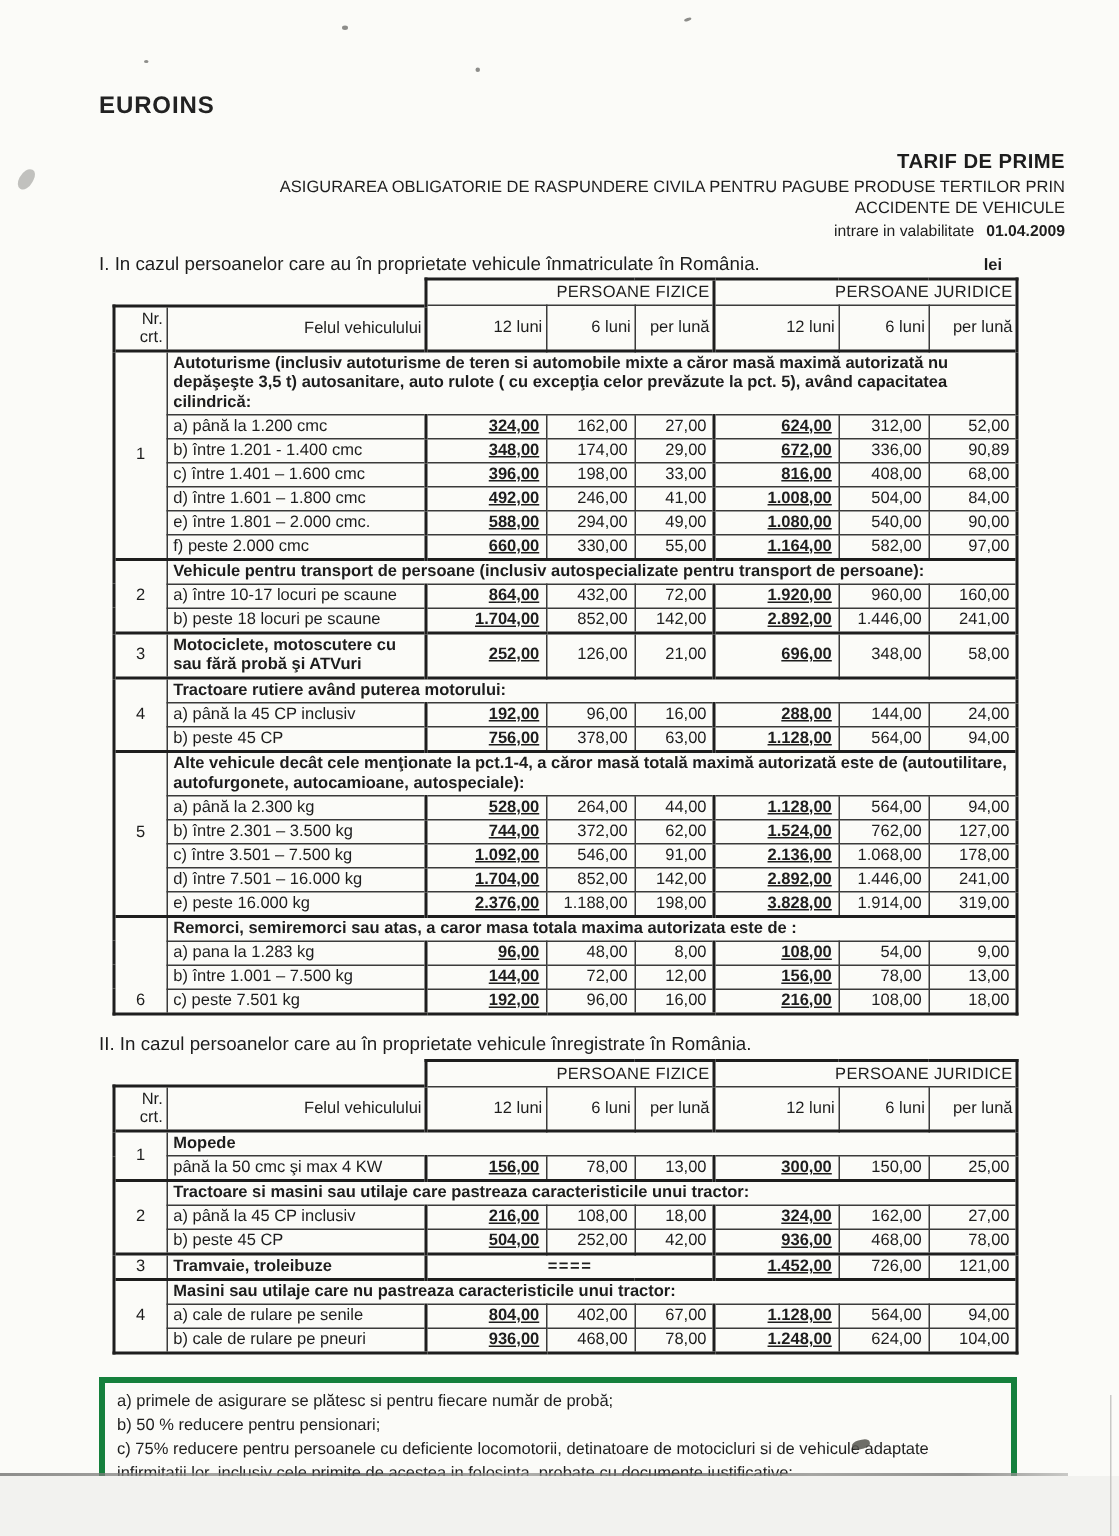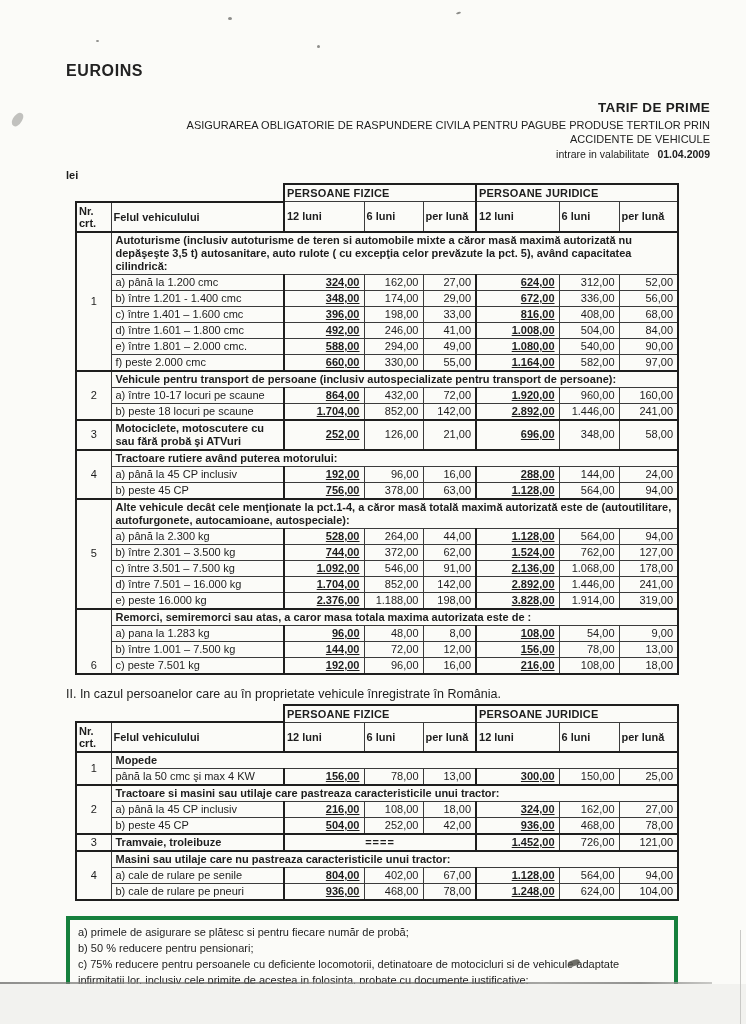--- a/index.html
+++ b/index.html
@@ -17,21 +17,21 @@
   .validity .date { font-weight:bold; margin-left:8px; }
 
   .sec-row { width:612px; margin:9px 0 2px 66px; display:flex; justify-content:space-between; align-items:flex-end; }
   .sec-heading { font-size:12.5px; }
   .lei { font-weight:bold; font-size:11px; margin-right:10px; }
   .sec-heading2 { margin:12px 0 3px 66px; font-size:12.5px; }
 
   table.tariff { border-collapse:collapse; table-layout:fixed; width:602px; margin-left:75px; font-size:11px; }
   .c-nr{width:35px}.c-lbl{width:173px}.c-v1{width:80px}.c-v2{width:59px}.c-v3{width:53px}.c-v4{width:83px}.c-v5{width:60px}.c-v6{width:59px}
   .tariff td, .tariff th { border:1px solid #3b3b3b; padding:1px 4px; line-height:13px; overflow:hidden; }
-  .tariff th { font-weight:bold; text-align:left; padding:2px 2px; line-height:12px; }
+  .tariff th { font-weight:normal; text-align:right; padding:2px 2px; line-height:12px; }
   .ghost { border:none !important; background:transparent; }
   .band { font-size:11px; letter-spacing:0.2px; }
   .nr { text-align:center; vertical-align:middle; }
   .lbl { text-align:left; }
   .ghead { font-weight:bold; }
   .v { text-align:right; padding-right:5px; }
   .b { font-weight:bold;text-decoration:underline; }
   .eq { text-align:center; font-weight:bold; letter-spacing:1px; }
   .bt2 { border-top:2px solid #1e1e1e !important; }
   .bb2 { border-bottom:2px solid #1e1e1e !important; }
@@ -70,20 +70,21 @@
   <div class="title-block">
     <div class="doc-title">TARIF DE PRIME</div>
     <div class="doc-sub">ASIGURAREA OBLIGATORIE DE RASPUNDERE CIVILA PENTRU PAGUBE PRODUSE TERTILOR PRIN</div>
     <div class="doc-sub2">ACCIDENTE DE VEHICULE</div>
     <div class="validity">
       <span>intrare in valabilitate</span><span class="date">01.04.2009</span>
     </div>
   </div>
 
   <div class="sec-row">
+    <span class="sec-heading">I. In cazul persoanelor care au în proprietate vehicule înmatriculate în România.</span>
     <span class="lei">lei</span>
   </div>
 
   <table class="tariff">
     <colgroup>
         <col class="c-nr">
         <col class="c-lbl">
         <col class="c-v1">
         <col class="c-v2">
         <col class="c-v3">
@@ -125,21 +126,21 @@
         <td class="v">312,00</td>
         <td class="v br2">52,00</td>
       </tr>
       <tr>
         <td class="lbl">b) între 1.201 - 1.400 cmc</td>
         <td class="v b bl2">348,00</td>
         <td class="v">174,00</td>
         <td class="v">29,00</td>
         <td class="v b bl2">672,00</td>
         <td class="v">336,00</td>
-        <td class="v br2">56,00</td>
+        <td class="v br2">90,89</td>
       </tr>
       <tr>
         <td class="lbl">c) între 1.401 – 1.600 cmc</td>
         <td class="v b bl2">396,00</td>
         <td class="v">198,00</td>
         <td class="v">33,00</td>
         <td class="v b bl2">816,00</td>
         <td class="v">408,00</td>
         <td class="v br2">68,00</td>
       </tr>

